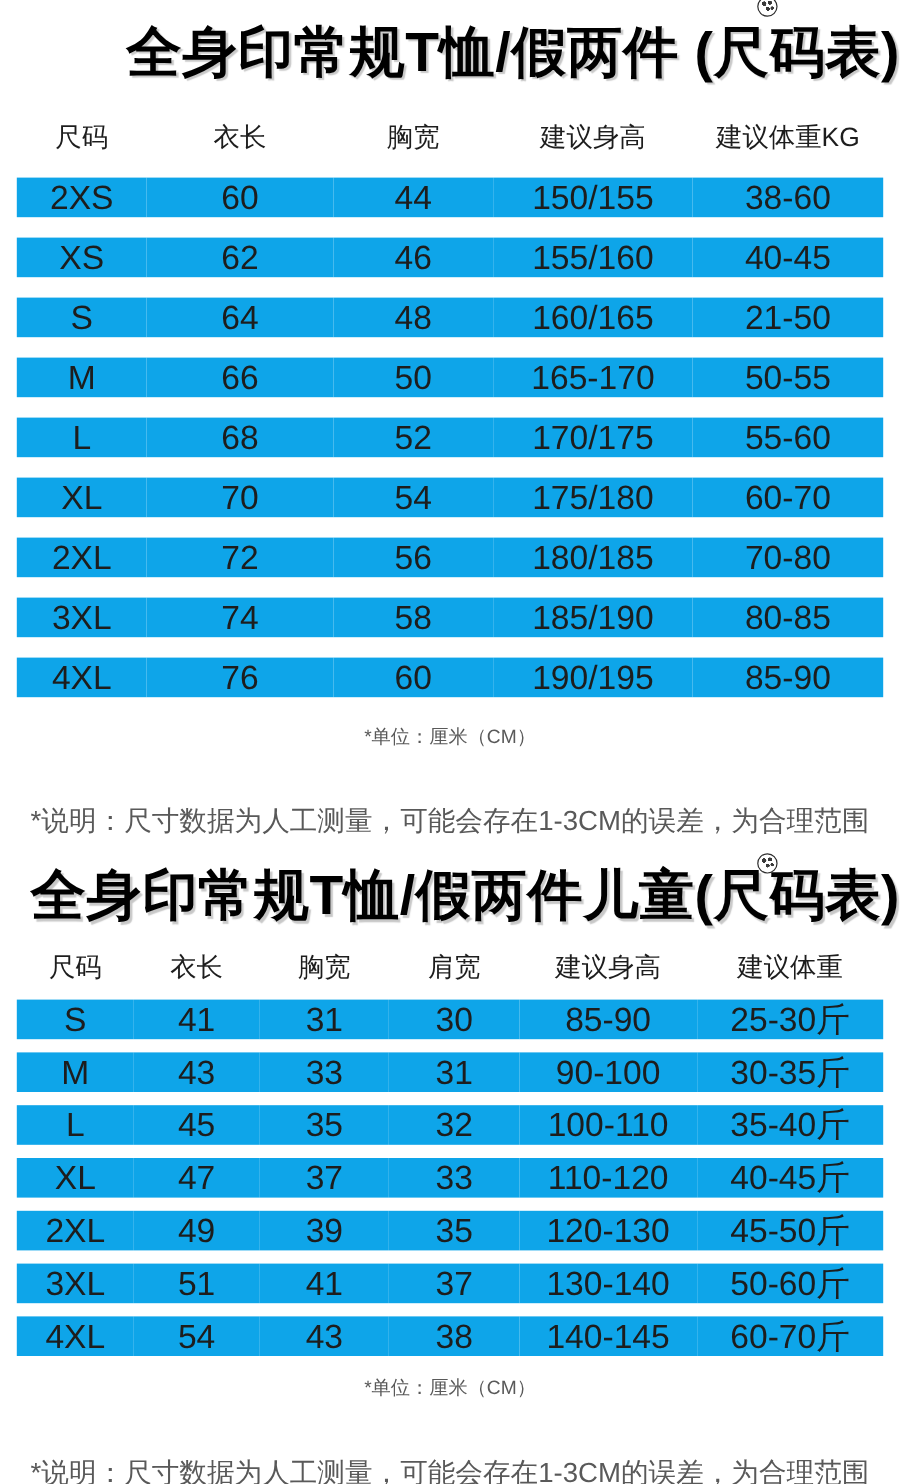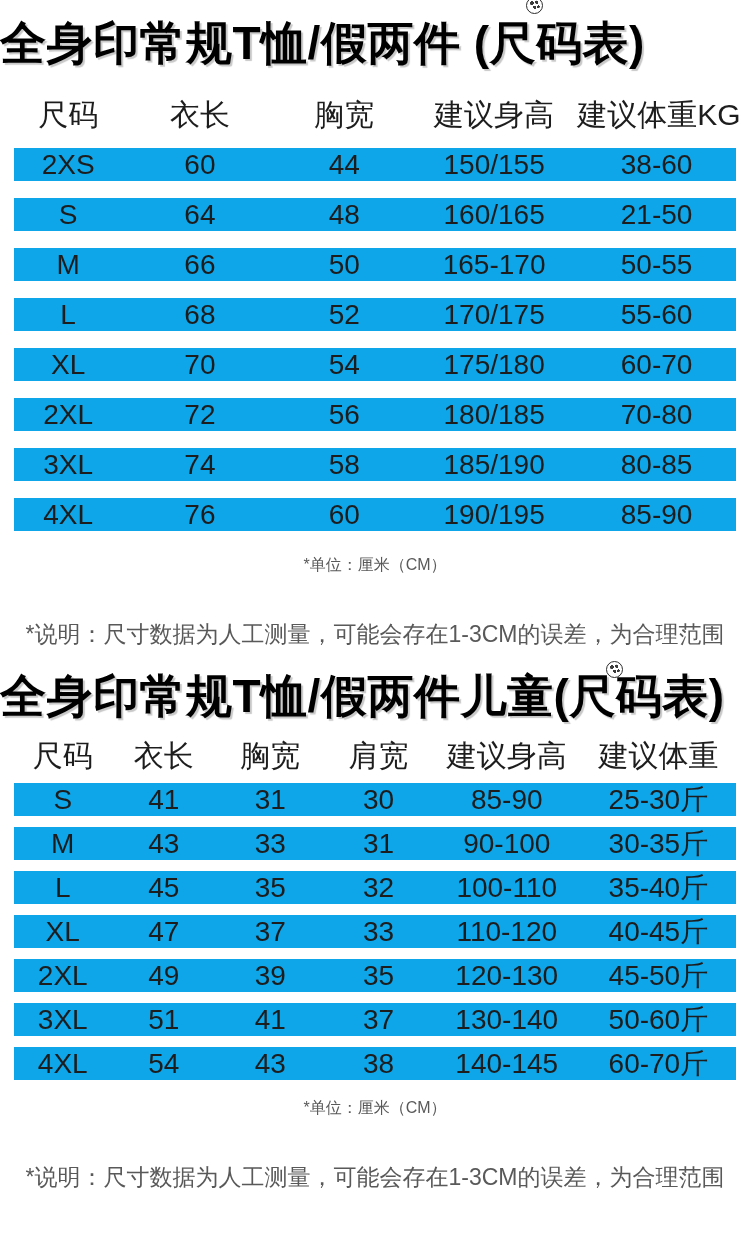--- a/index.html
+++ b/index.html
@@ -7,21 +7,21 @@
   .sheet {
     position:relative;
     width:750px; height:1237px;
     margin:0 auto;
     background:#ffffff;
     color:#1a1a1a;
     font-family:"Liberation Sans", sans-serif;
     overflow:hidden;
   }
   .chart-title {
-    text-align:left;
+    text-align:right;
     font-size:46px;
     font-weight:bold;
     letter-spacing:0.5px;
     color:#000000;
     text-shadow:2px 2px 1px rgba(0,0,0,0.22);
     white-space:nowrap;
   }
   .title-1 { height:82px; line-height:86px; }
   .title-2 { height:64px; line-height:64px; margin-top:14px; }
   .badged-char { position:relative; display:inline-block; }
@@ -53,21 +53,21 @@
     padding:0;
     text-align:center;
     vertical-align:middle;
     font-weight:normal;
     font-size:28px;
     line-height:33px;
     color:#1d1d1d;
     white-space:nowrap;
     overflow:visible;
   }
-  th { font-size:30px; }
+  th { font-size:22px; }
   .notes { text-align:center; color:#595959; }
   .notes .note-line-1 { font-size:16px; line-height:30px; margin-top:2px; }
   .notes .note-line-2 { font-size:23px; line-height:32px;margin-top:38px; }
 </style>
 </head>
 <body>
 
 <div class="sheet">
 
   <div class="chart-title title-1">
@@ -91,20 +91,27 @@
         <th>建议体重KG</th>
       </tr>
     </thead>
     <tbody>
       <tr>
         <td>2XS</td>
         <td>60</td>
         <td>44</td>
         <td>150/155</td>
         <td>38-60</td>
+      </tr>
+      <tr>
+        <td>XS</td>
+        <td>62</td>
+        <td>46</td>
+        <td>155/160</td>
+        <td>40-45</td>
       </tr>
       <tr>
         <td>S</td>
         <td>64</td>
         <td>48</td>
         <td>160/165</td>
         <td>21-50</td>
       </tr>
       <tr>
         <td>M</td>

